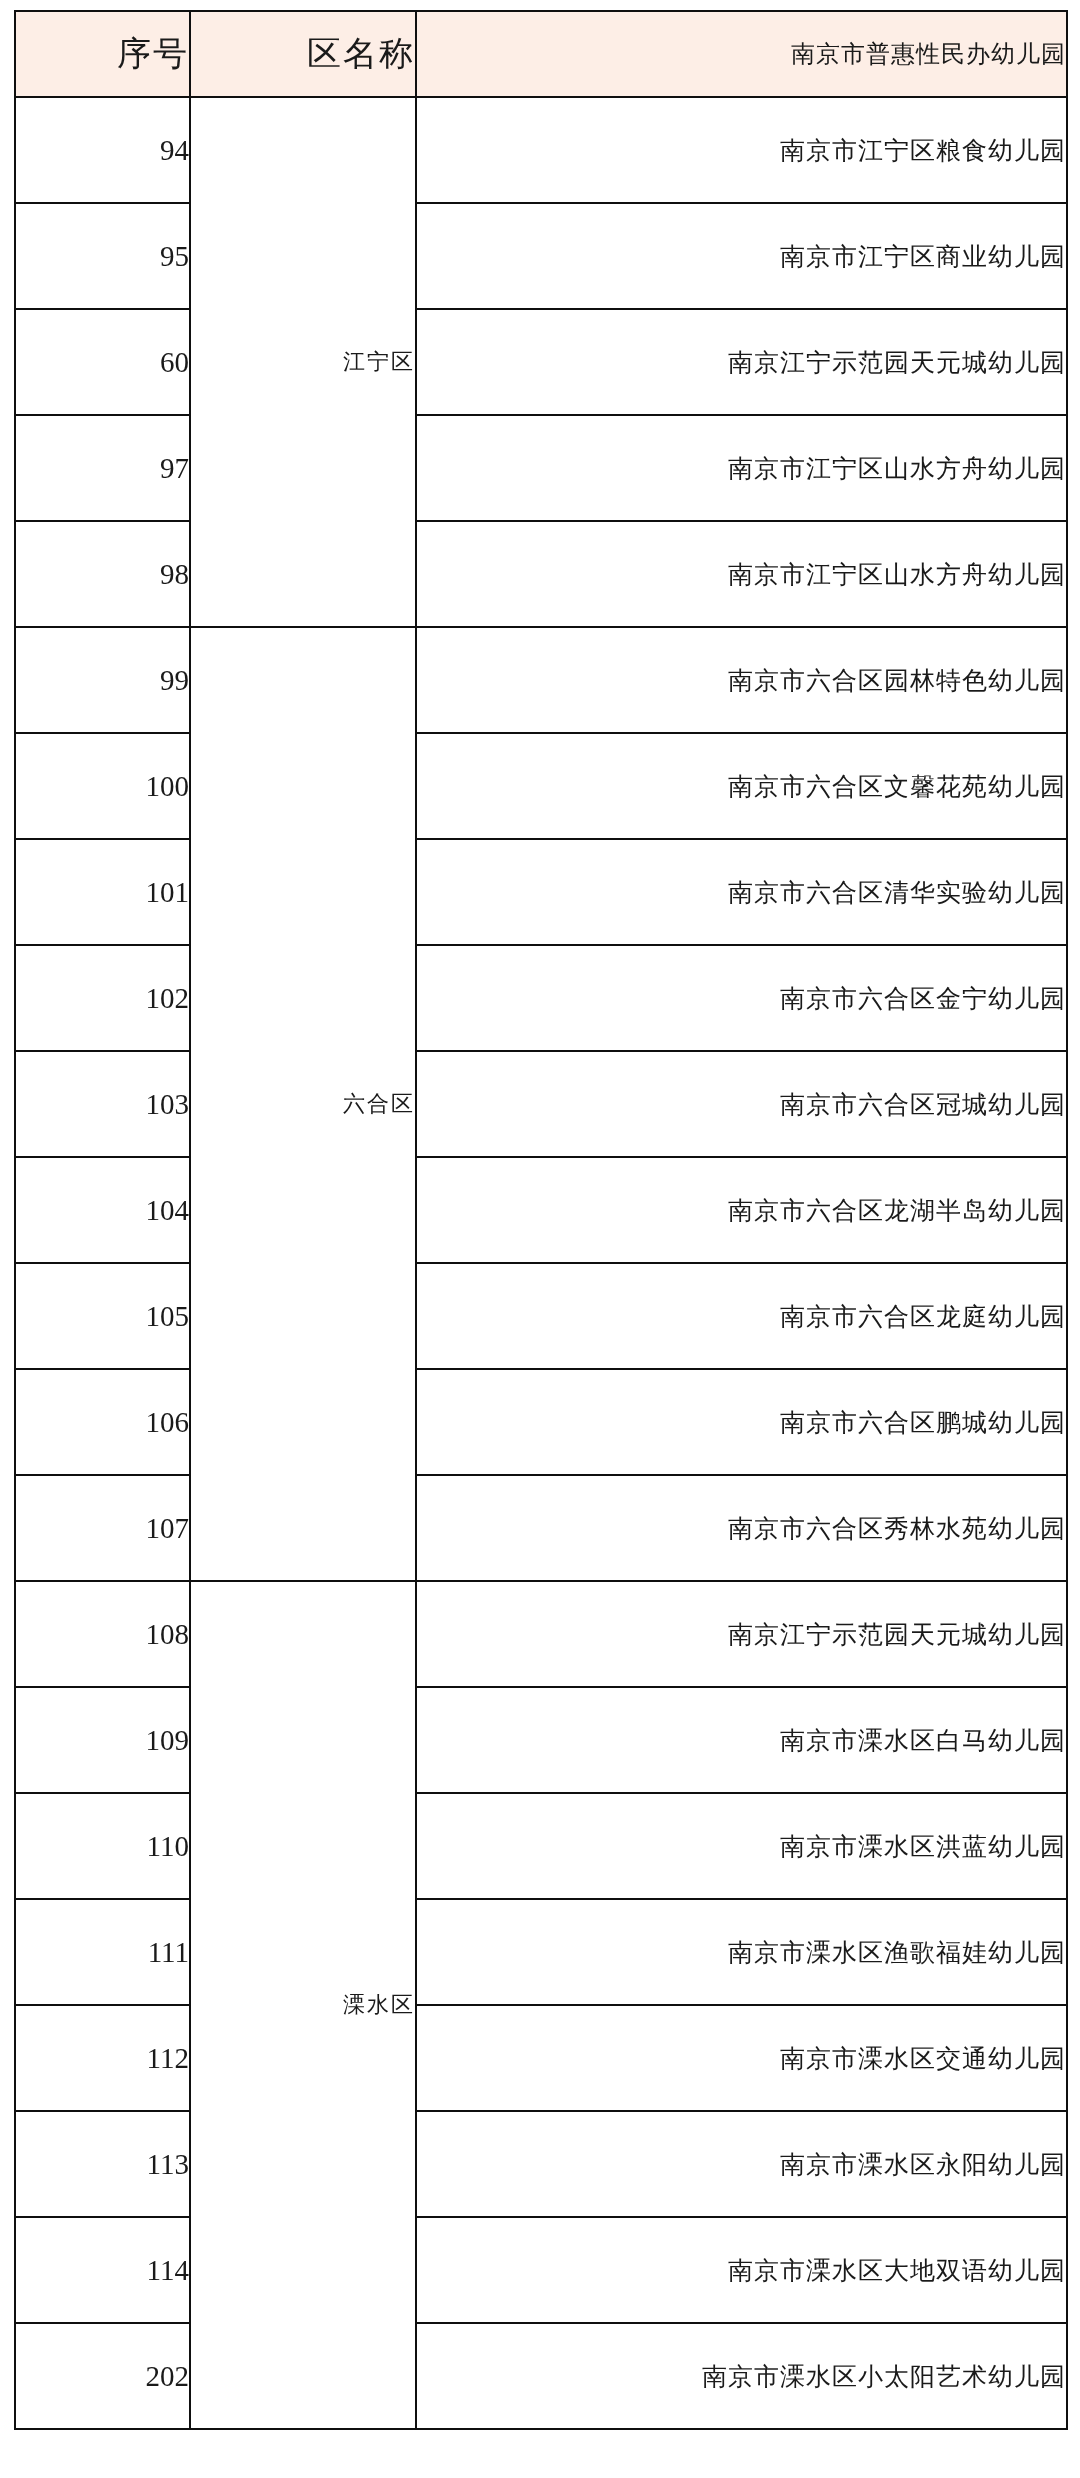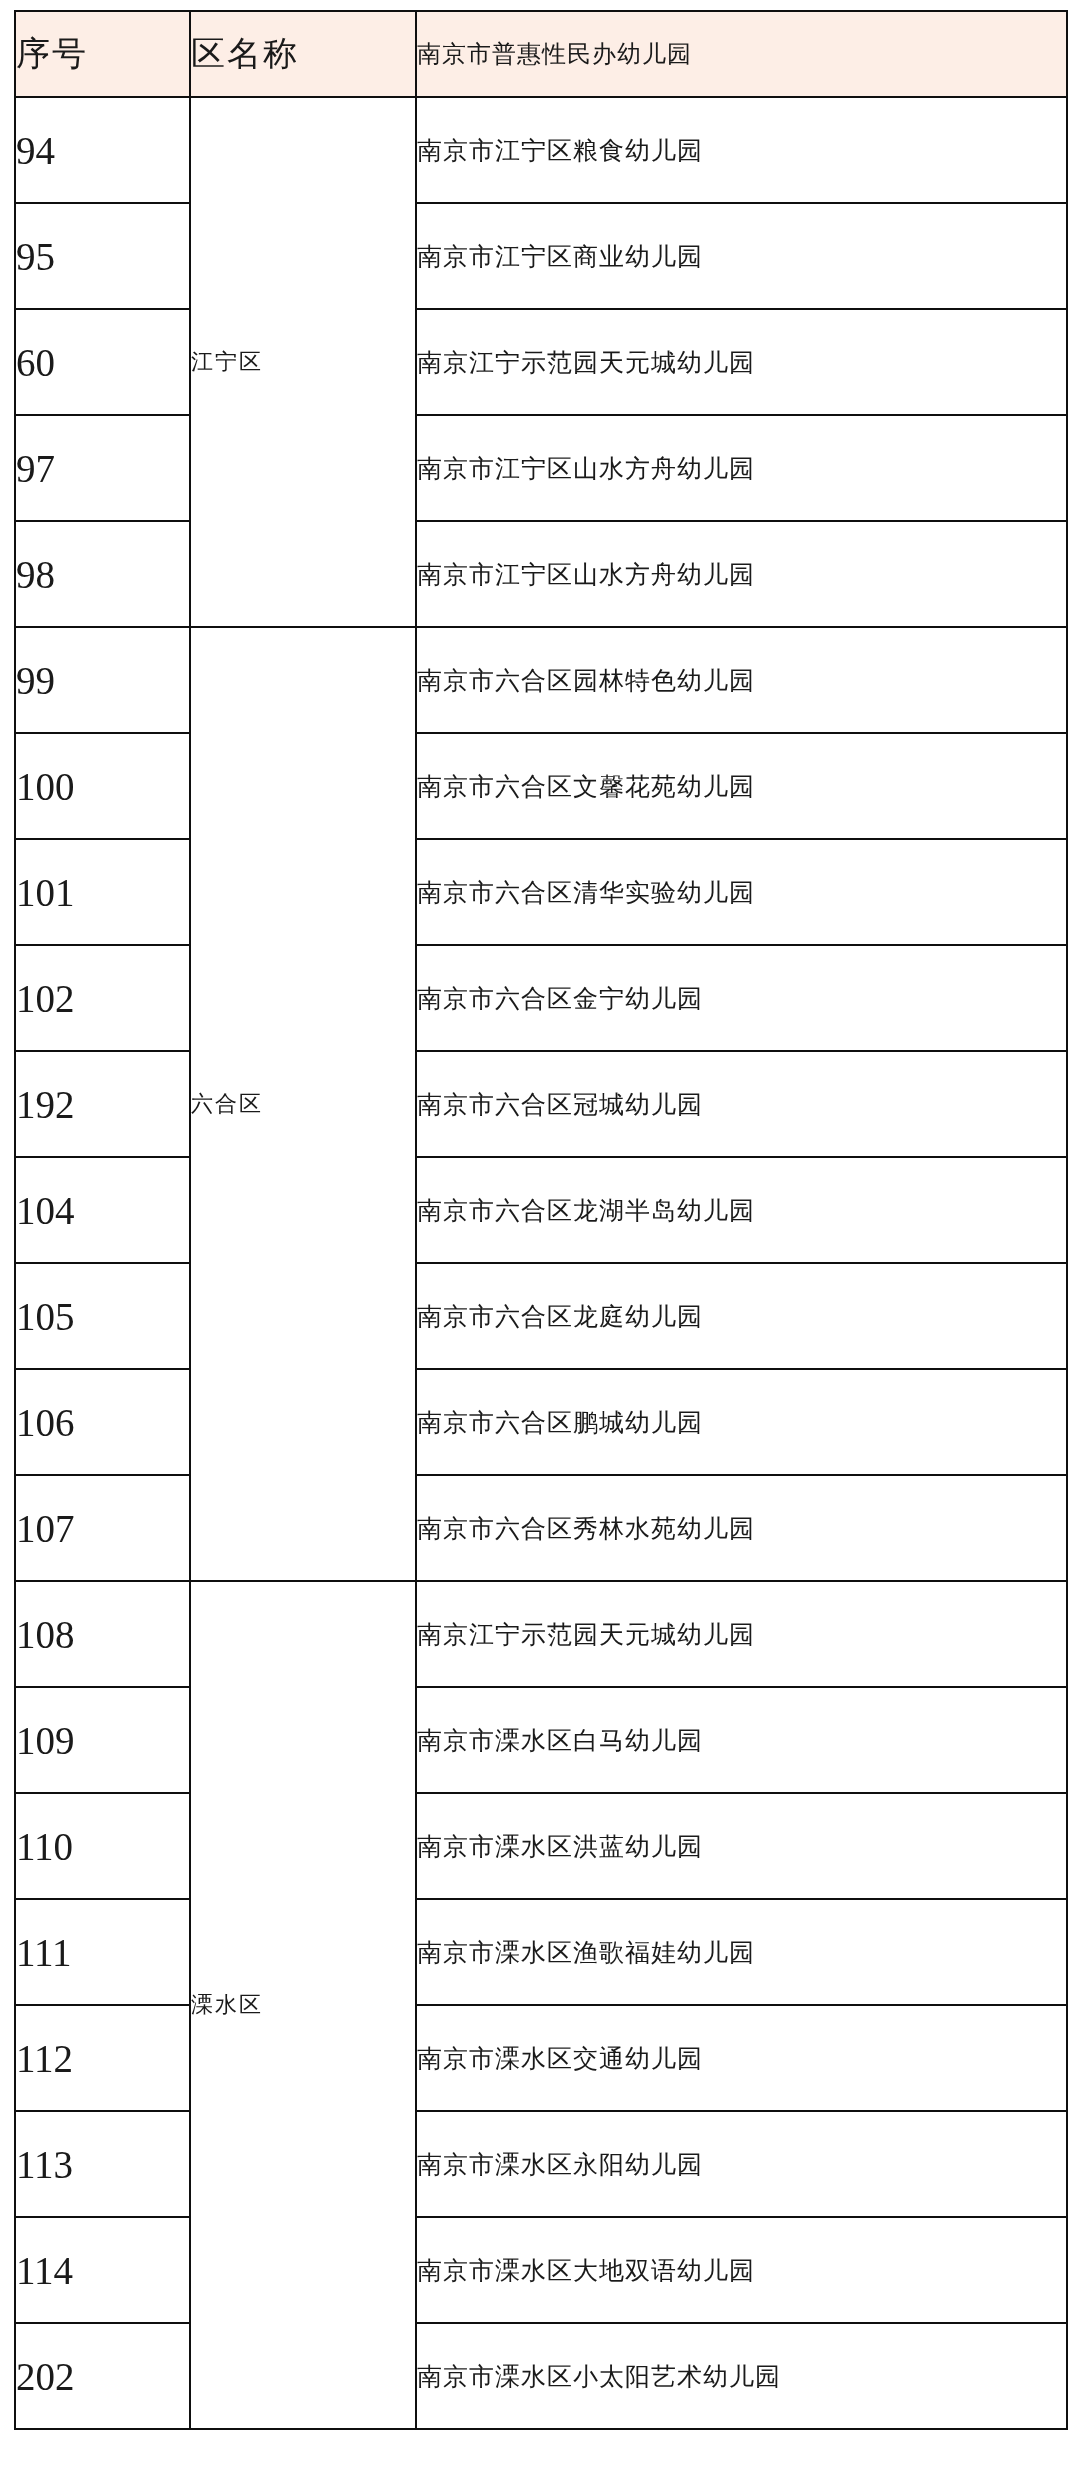--- a/index.html
+++ b/index.html
@@ -19,21 +19,21 @@
     box-sizing: border-box;
     padding: 10px 14px 0 14px;
   }
   table.reg-table {
     width: 1052px;
     border-collapse: collapse;
     table-layout: fixed;
   }
   table.reg-table td, table.reg-table th {
     border: 2px solid #0f0f0f;
-    text-align: left;
+    text-align: right;
     vertical-align: middle;
     font-weight: normal;
     padding: 0;
   }
   .col-idx { width: 175px; }
   .col-dist { width: 226px; }
   .col-name { width: 651px; }
 
   thead td {
     background: #fdeee6;
@@ -44,21 +44,21 @@
   thead td.hdr-name {
     font-size: 24px;
     letter-spacing: 1px;
   }
   tbody td {
     height: 104px;
     font-size: 33px;
     letter-spacing: 1px;
   }
   tbody td.idx {
-    font-size: 39px;
+    font-size: 29px;
     letter-spacing: 0px;
   }
   tbody td.dist {
     font-size: 22px;
     letter-spacing: 2px;
   }
   tbody td.kname {
     font-size: 25px;
     letter-spacing: 1px;
   }
@@ -115,21 +115,21 @@
       </tr>
       <tr>
         <td class="idx">101</td>
         <td class="kname">南京市六合区清华实验幼儿园</td>
       </tr>
       <tr>
         <td class="idx">102</td>
         <td class="kname">南京市六合区金宁幼儿园</td>
       </tr>
       <tr>
-        <td class="idx">192</td>
+        <td class="idx">103</td>
         <td class="kname">南京市六合区冠城幼儿园</td>
       </tr>
       <tr>
         <td class="idx">104</td>
         <td class="kname">南京市六合区龙湖半岛幼儿园</td>
       </tr>
       <tr>
         <td class="idx">105</td>
         <td class="kname">南京市六合区龙庭幼儿园</td>
       </tr>

